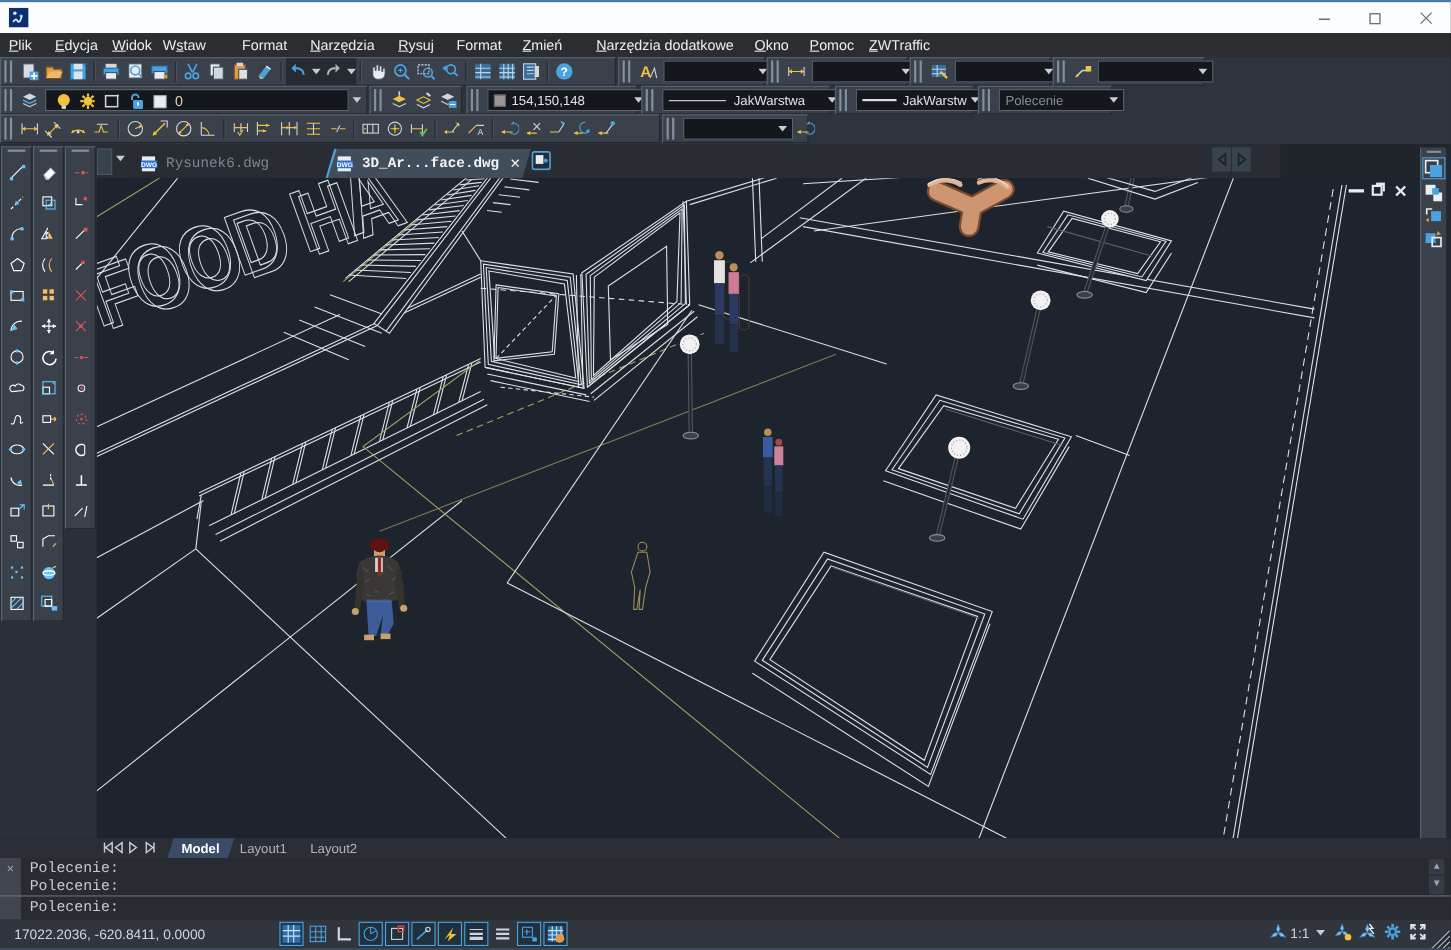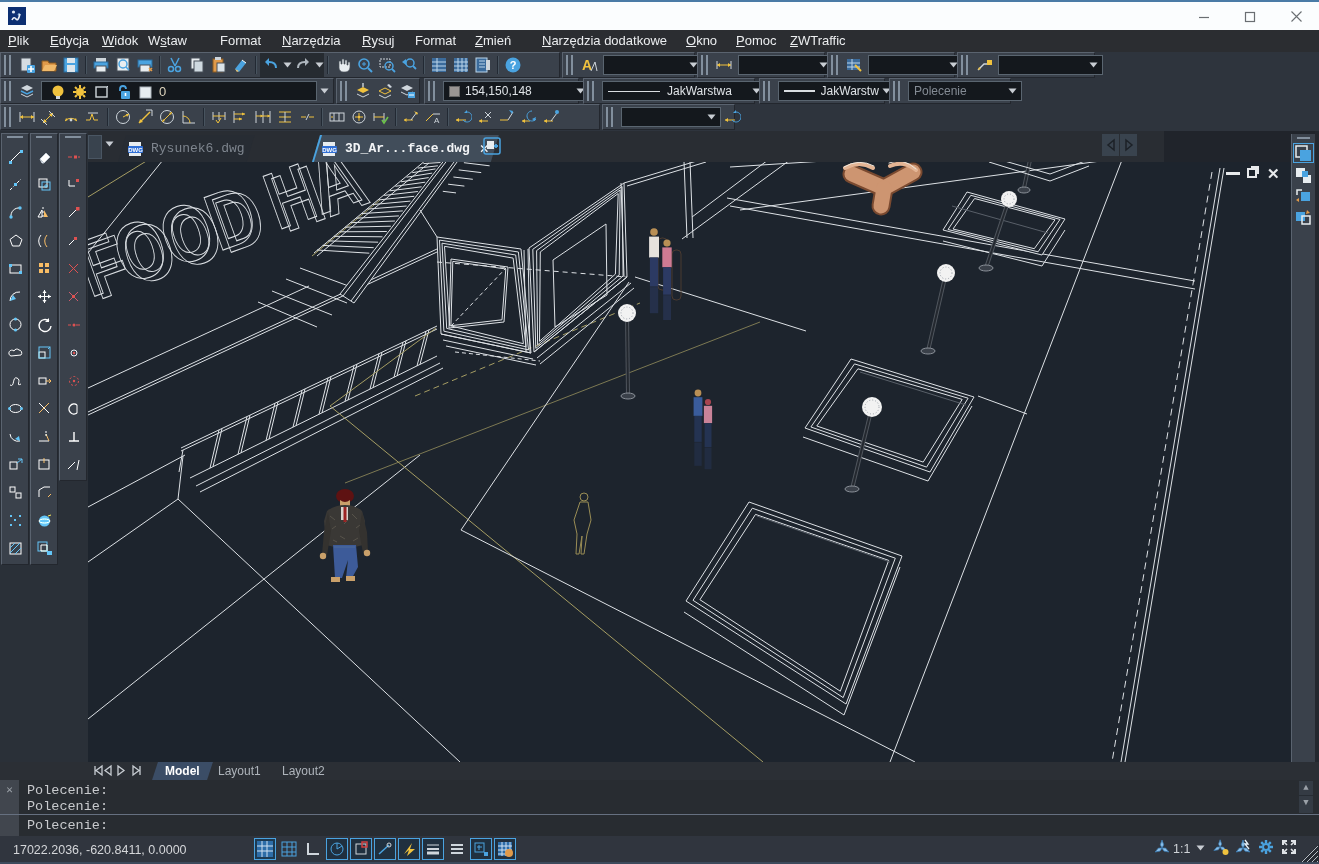--- a/index.html
+++ b/index.html
@@ -623,21 +623,21 @@
         </svg>
       </span>
   <div class="dtab" style="left:30px;color:#7e858e;background:#272c33;clip-path:polygon(8px 0,100% 0,calc(100% - 8px) 100%,0 100%)">
         <svg width="17" height="14" viewBox="0 0 17 14" style="display:block">
           <rect x="1" y="0" width="12" height="14" fill="#e8edf0"></rect>
           <rect x="0" y="4" width="15" height="7" rx="1" fill="#2f6fd6"></rect>
           <text x="7.5" y="10" font-size="6" font-weight="bold" fill="#fff" text-anchor="middle" font-family="Liberation Sans">DWG</text>
         </svg>
         <span style="margin-left:6px">Rysunek6.dwg</span>
       </div>
-  <div class="dtab" style="left:224px;color:#f2f4f6;font-weight:bold;background:#414d5a;clip-path:polygon(8px 0,100% 0,calc(100% - 8px) 100%,0 100%)">
+  <div class="dtab" style="left:208px;color:#f2f4f6;font-weight:bold;background:#414d5a;clip-path:polygon(8px 0,100% 0,calc(100% - 8px) 100%,0 100%)">
         <span style="position:absolute;left:3px;top:0;width:3px;height:27px;background:#4aa3e0;transform:skewX(-17deg)"></span>
         <svg width="17" height="14" viewBox="0 0 17 14" style="display:block">
           <rect x="1" y="0" width="12" height="14" fill="#e8edf0"></rect>
           <rect x="0" y="4" width="15" height="7" rx="1" fill="#2f6fd6"></rect>
           <text x="7.5" y="10" font-size="6" font-weight="bold" fill="#fff" text-anchor="middle" font-family="Liberation Sans">DWG</text>
         </svg>
         <span style="margin-left:6px">3D_Ar...face.dwg</span>
         <span style="margin-left:10px;font-weight:bold;font-size:15px">✕</span>
       </div>
   <span style="position:absolute;left:395px;top:6px">

